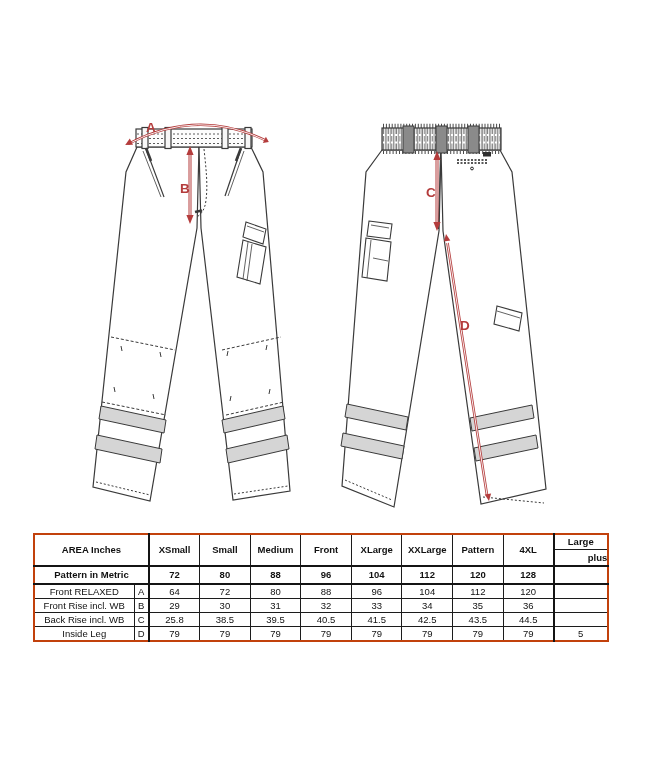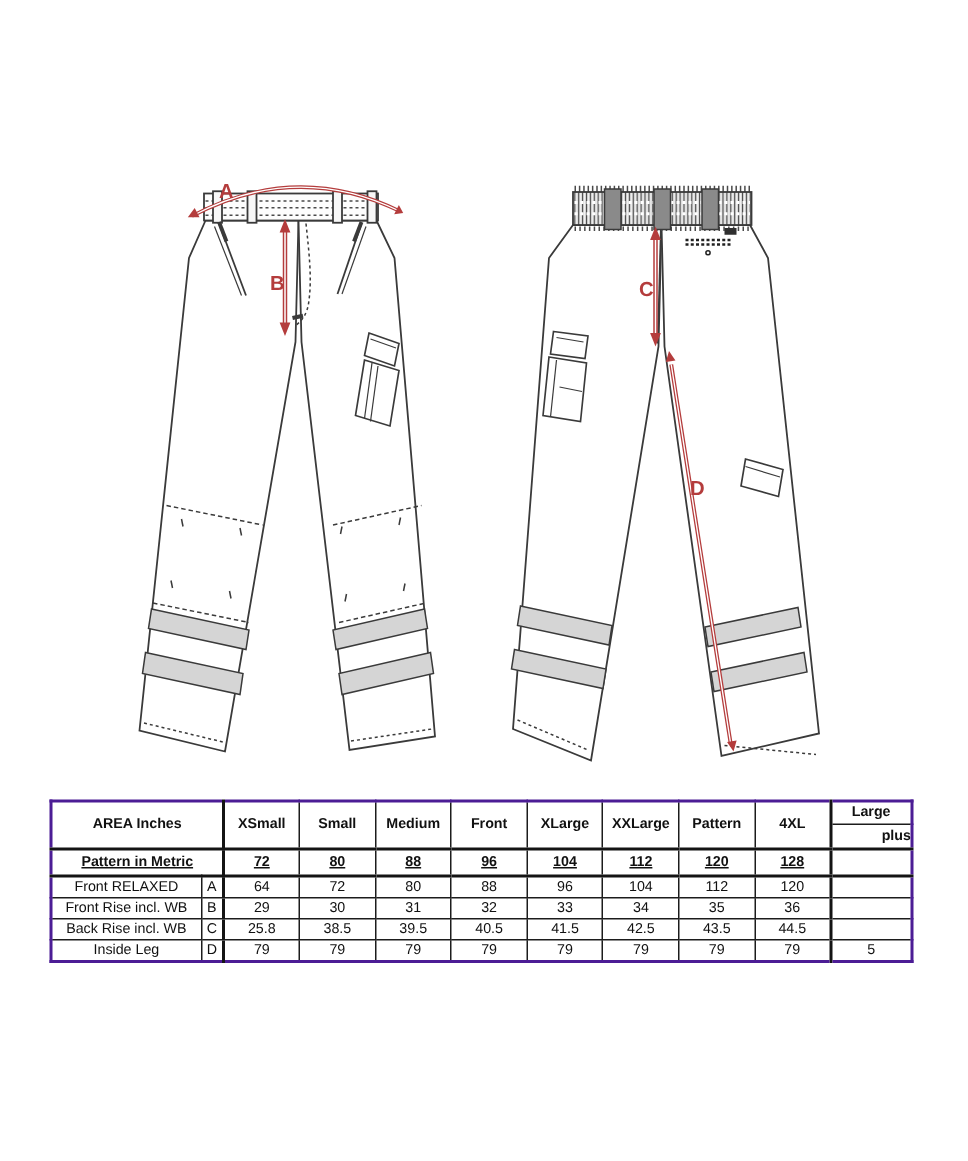--- a/index.html
+++ b/index.html
@@ -8,31 +8,31 @@
     font-family:"Liberation Sans",sans-serif;overflow:hidden;
   }
   .stage{position:absolute;inset:0;}
   svg.diagram{position:absolute;top:0;left:0;}
 
   
   table.sizes{
     position:absolute;left:33px;top:533px;width:574px;
     border-collapse:collapse;table-layout:fixed;
     font-size:9.5px;color:#111;background:#fff;
-    border:2px solid #4c1d95;
+    border:2px solid #c2410c;
   }
   table.sizes th,table.sizes td{
     border:1px solid #1c1c1c;padding:0;margin:0;
     text-align:center;vertical-align:middle;line-height:1.05;
     white-space:nowrap;overflow:hidden;font-weight:normal;
   }
   table.sizes th{font-weight:bold;}
   tr.r-head1 th{height:14px;}
   tr.r-head2 th{height:15px;padding-left:33px;}
-  tr.r-metric td{height:16px;font-weight:bold;text-decoration:underline;}
+  tr.r-metric td{height:16px;font-weight:bold;}
   tr.r-data td{height:13px;}
   td.lbl{text-align:left;padding-left:3px;font-weight:bold;}
   td.letter{font-weight:bold;}
   .bb2{border-bottom-width:2px !important;border-bottom-color:#141414 !important;}
   .br2{border-right-width:2px !important;border-right-color:#141414 !important;}
   .bl2{border-left-width:2px !important;border-left-color:#141414 !important;}
   th.plus{font-weight:normal;}
   td.tallval{font-weight:bold;}
 </style>
 </head>

